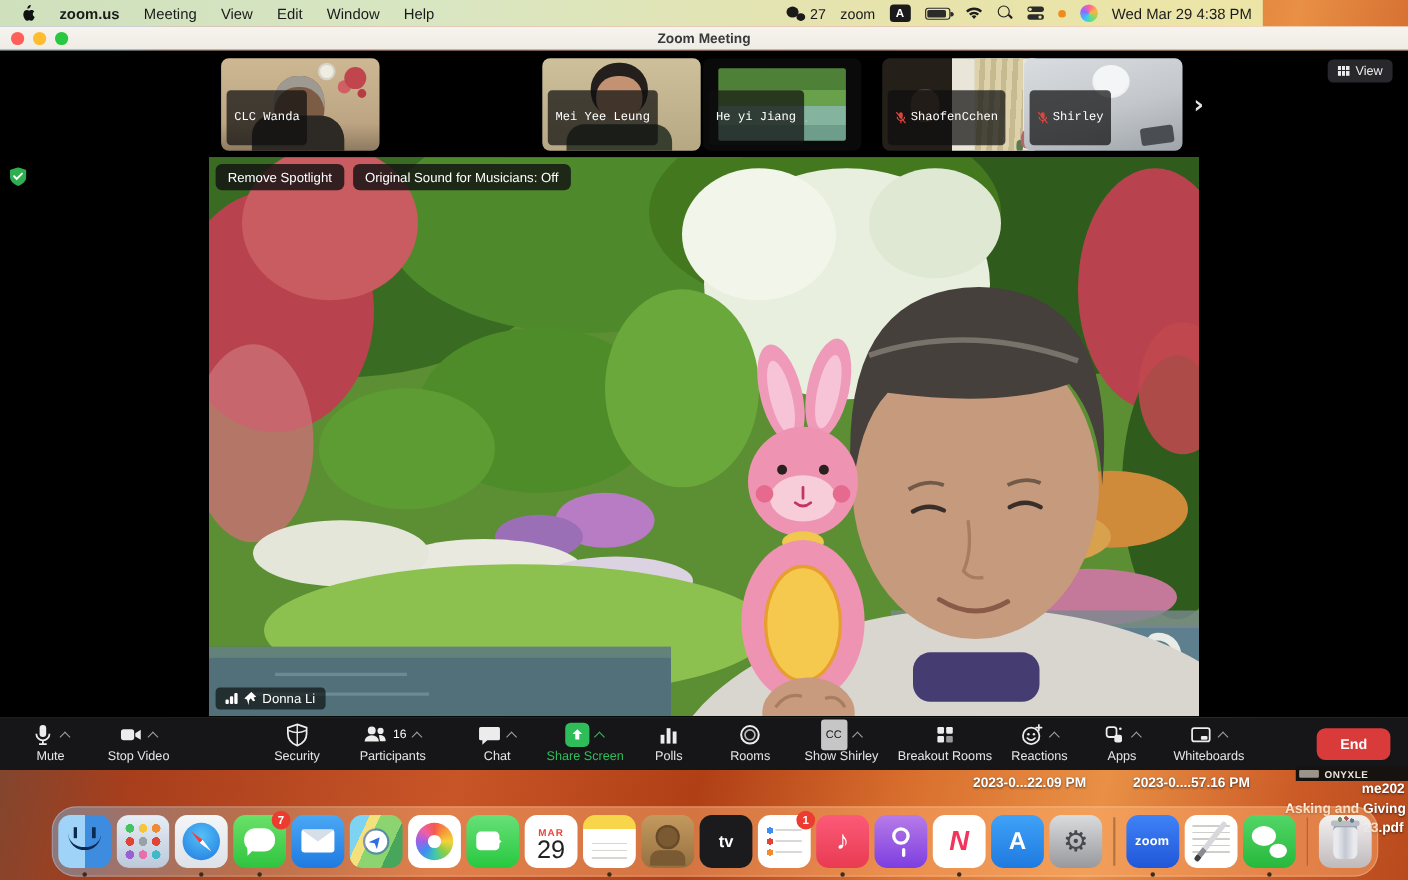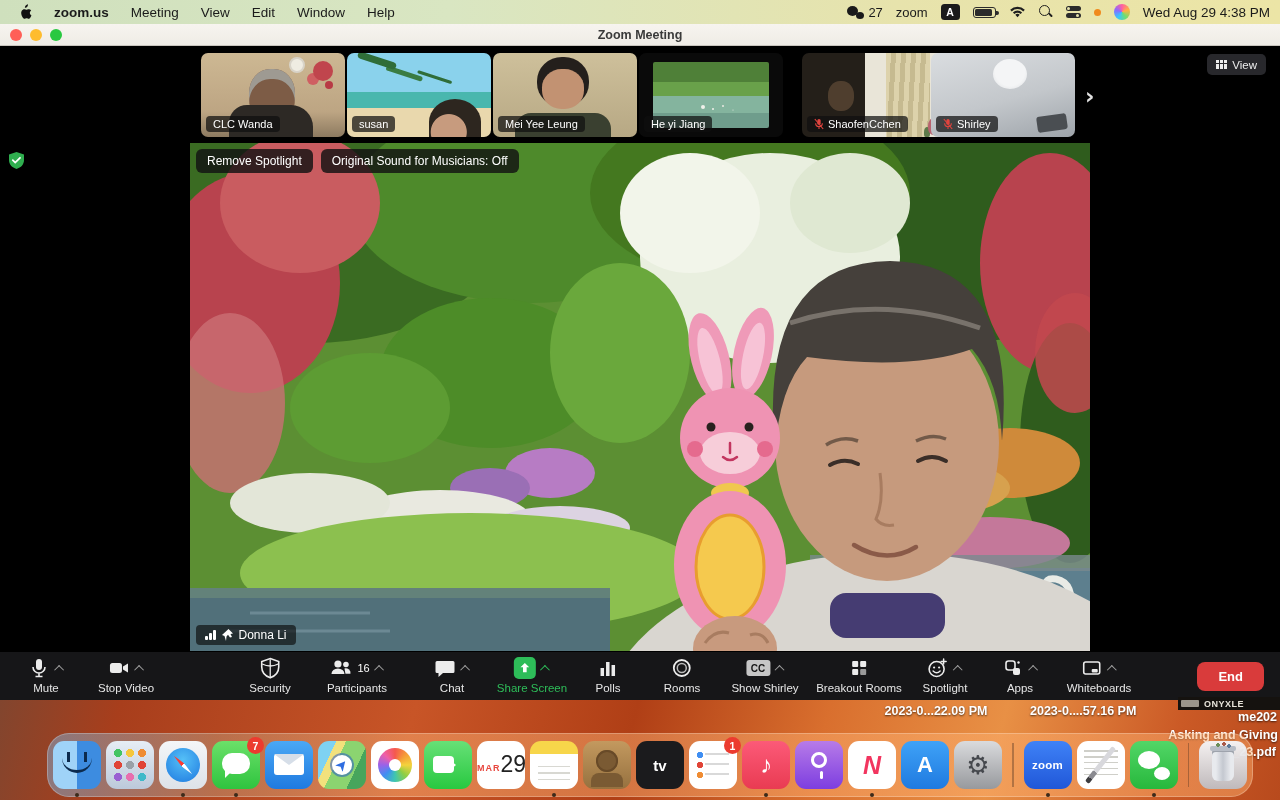--- a/index.html
+++ b/index.html
@@ -11,21 +11,21 @@
       linear-gradient(104deg,
         #45759f 0%, #44739d 8.5%,
         #7e4630 11%, #a83e1c 20%,
         #c85527 40%, #b03f16 55%,
         #d96f2e 68%, #e89045 80%,
         #cb5a26 92%, #b84a1d 100%);
   }
 
   
   .menubar {
-    position:absolute; top:0; left:0; width:1280px; height:24px;
+    position:absolute; top:0; left:0; width:1148px; height:24px;
     background:linear-gradient(90deg,#cfe0bd 0%,#d9e6c2 35%,#e7e3ac 70%,#ece5a6 100%);
     display:flex; align-items:center; font-size:13.5px; color:#1a1a1a;
   }
   .menubar .left { display:flex; align-items:center; gap:22px; padding-left:18px; }
   .menubar .appname { font-weight:bold; }
   .menubar .right { margin-left:auto; display:flex; align-items:center; gap:13px; padding-right:10px; font-size:13px; }
   .apple-svg { width:14px; height:16px; fill:#111; }
   .mb-wechat { display:flex; align-items:center; gap:4px; }
   .bubble2 { position:relative; width:17px; height:13px; }
   .bubble2 i { position:absolute; background:#1a1a1a; border-radius:50%; }
@@ -68,21 +68,21 @@
   .gridic { width:11px; height:9px;
     background:linear-gradient(90deg,#ececec 0 3px,transparent 3px 4px,#ececec 4px 7px,transparent 7px 8px,#ececec 8px 11px);
     -webkit-mask:linear-gradient(180deg,#000 0 3.5px,transparent 3.5px 4.5px,#000 4.5px 100%); }
   .shieldic { position:absolute; left:9px; top:106px; width:15px; height:17px; }
   .fchev { position:absolute; left:1085px; top:37px; font-size:23px; color:#e2e2e2; font-weight:bold;
     font-family:"DejaVu Sans", sans-serif; }
 
   
   .thumb { position:absolute; top:7px; width:144px; height:84px; border-radius:7px; overflow:hidden; background:#222; }
   .ntag { position:absolute; left:5px; bottom:5px; background:rgba(15,15,15,.72); border-radius:4px;
-    color:#fff; font-size:11px; padding:2px 7px; display:flex; align-items:center; gap:4px; white-space:nowrap; }
+    color:#fff; font-size:11px; padding:19px 7px; display:flex; align-items:center; gap:4px; white-space:nowrap;font-family:Liberation Mono, monospace; }
   .mutesvg { width:10px; height:12px; }
   .t-deco { position:absolute; }
 
   .p0 { background:linear-gradient(180deg,#cdb893 0%,#bda583 70%,#8d7a60 100%); }
   .p0 .a { width:46px; height:52px; left:48px; top:16px; background:#7d5c46; border-radius:46% 46% 42% 42%;
     box-shadow:inset 0 10px 0 #9e9a92; }
   .p0 .b { width:84px; height:38px; left:28px; top:52px; background:#2d2925; border-radius:18px 22px 0 0; }
   .p0 .c { width:20px; height:20px; right:12px; top:8px; background:#c0454d; border-radius:50%;
     box-shadow:-10px 8px 0 -4px #cf5f62, 6px 14px 0 -6px #b83a45; }
   .p0 .d { width:16px; height:16px; left:88px; top:4px; border:2px solid #d8d3c8; border-radius:50%; background:#efece2; }
@@ -131,22 +131,22 @@
   .titem { position:absolute; top:4px; transform:translateX(-50%); display:flex; flex-direction:column; align-items:center; color:#e6e6e6; }
   .trow { display:flex; align-items:center; gap:7px; height:24px; }
   .tlabel { font-size:11.5px; margin-top:2px; white-space:nowrap; }
   .caret { width:7px; height:7px; border-top:1.7px solid #9f9f9f; border-left:1.7px solid #9f9f9f; transform:rotate(45deg) translateY(2px); }
   .ticon { width:22px; height:22px; display:flex; align-items:center; justify-content:center; }
   .ticon svg { width:22px; height:22px; }
   .tcount { font-size:11px; color:#fff; margin-left:-2px; }
   .sharebox { width:22px; height:22px; background:#2ebd59; border-radius:5px; display:flex; align-items:center; justify-content:center; }
   .green .tlabel { color:#2ebd59; }
   .green .caret { border-color:#2ebd59; }
-  .ccbox { width:24px; height:16px; background:#c6c6c6; color:#141414; border-radius:3px;
-    font-size:10px; font-weight:bold; display:flex; align-items:center; justify-content:center; }
+  .ccbox { width:24px; height:28px; background:#c6c6c6; color:#141414; border-radius:3px;
+    font-size:10px; font-weight:normal; display:flex; align-items:center; justify-content:center; }
   .endbtn { position:absolute; right:16px; top:10px; height:29px; padding:0 21px; background:#d93b3b; border-radius:8px;
     color:#fff; font-size:13px; font-weight:bold; display:flex; align-items:center; }
 
   
   .dlabel { position:absolute; color:#fff; font-size:12.5px; font-weight:bold; text-shadow:0 1px 2px rgba(0,0,0,.65); white-space:nowrap; }
   .banner { position:absolute; right:0; top:697px; width:102px; height:13px; background:#15120f; color:#e8e4da;
     font-size:9px; font-weight:bold; display:flex; align-items:center; padding-left:26px; letter-spacing:.5px; overflow:hidden; }
   .banner::before { content:''; position:absolute; left:3px; top:3px; width:18px; height:7px; background:#9a948a; border-radius:1px; }
 
   
@@ -197,21 +197,21 @@
     background:#fff; box-shadow:0 0 0 2px rgba(40,90,200,.55); }
   .f-maps .nav::after { content:''; position:absolute; left:5px; top:5px; width:10px; height:10px; background:#2f6de0;
     clip-path:polygon(50% 0,100% 100%,50% 72%,0 100%); transform:rotate(40deg); }
   .f-photos { background:#fff; }
   .f-photos .wheel { position:absolute; left:7px; top:7px; width:34px; height:34px; border-radius:50%;
     background:conic-gradient(#f5584e,#f59b38,#f4d23c,#8fce44,#3ec6b0,#3f8ef2,#9a62e8,#ef5fa8,#f5584e); }
   .f-photos .wheel::after { content:''; position:absolute; left:11px; top:11px; width:12px; height:12px; border-radius:50%; background:#fff; }
   .f-ft { background:linear-gradient(180deg,#67e077,#28c840); }
   .f-ft .cam { position:absolute; left:9px; top:15px; width:21px; height:17px; background:#fff; border-radius:4px; }
   .f-ft .cam::after { content:''; position:absolute; right:-8px; top:2.5px; border:6px solid transparent; border-left:7px solid #fff; }
-  .f-cal { background:#fff; display:flex; align-items:center; justify-content:space-between; }
+  .f-cal { background:#fff; flex-direction:column; display:flex; align-items:center; justify-content:center; }
   .cal-m { color:#e8473f; font-size:9px; font-weight:bold; margin-top:5px; letter-spacing:1px; }
   .cal-d { color:#222; font-size:23px; font-weight:300; line-height:1; margin-top:-1px; font-family:"Liberation Sans",sans-serif; }
   .f-notes { background:linear-gradient(180deg,#f7d64a 0 27%,#fff 27%); }
   .f-notes .lines { position:absolute; left:8px; right:8px; top:20px; height:20px;
     background:repeating-linear-gradient(180deg,transparent 0 5px,#d8d8d2 5px 6.5px); }
   .f-contacts { background:linear-gradient(180deg,#c3995f,#96713f); }
   .f-contacts .ph { position:absolute; left:13px; top:9px; width:22px; height:22px; border-radius:50%; background:#7a5a33;
     box-shadow:inset 0 0 0 2px #684a28; }
   .f-contacts .ph::after { content:''; position:absolute; left:-5px; top:23px; width:32px; height:14px; border-radius:8px 8px 0 0; background:#7a5a33; }
   .f-atv { background:#1b1b1d; color:#fff; font-size:15px; font-weight:bold; }
@@ -280,21 +280,21 @@
     <svg class="wifi-svg" viewBox="0 0 17 13">
         <path d="M8.5 11.3 L6.3 8.8 a3.4 3.4 0 0 1 4.4 0 Z M3.9 6.4 a6.8 6.8 0 0 1 9.2 0 L11.6 8.1 a4.6 4.6 0 0 0 -6.2 0 Z M1.2 3.7 a10.6 10.6 0 0 1 14.6 0 L14.3 5.4 a8.4 8.4 0 0 0 -11.6 0 Z" fill="#1f1f1f"></path>
       </svg>
     <span class="search-ic"></span>
     <span class="ccenter">
         <i></i>
         <i></i>
       </span>
     <span class="odot"></span>
     <span class="siri"></span>
-    <span class="clock">Wed Aug 29  4:38 PM</span>
+    <span class="clock">Wed Mar 29  4:38 PM</span>
   </div>
 </div>
 
 <div class="titlebar">
   <div class="lights">
     <span class="light l-close"></span>
     <span class="light l-min"></span>
     <span class="light l-max"></span>
   </div>
   <div class="wtitle">Zoom Meeting</div>
@@ -312,27 +312,20 @@
     <path d="M3.8 8.2 l2.4 2.4 4.8-4.8" stroke="#fff" stroke-width="1.8" fill="none" stroke-linecap="round"></path>
   </svg>
 
   <div class="thumb p0" style="left:201px">
     <span class="t-deco a"></span>
     <span class="t-deco d"></span>
     <span class="t-deco c"></span>
     <span class="t-deco b"></span>
     <span class="ntag">
         <span>CLC Wanda</span>
-      </span>
-  </div>
-  <div class="thumb p1" style="left:347px">
-    <span class="t-deco a"></span>
-    <span class="t-deco b"></span>
-    <span class="ntag">
-        <span>susan</span>
       </span>
   </div>
   <div class="thumb p2" style="left:493px">
     <span class="t-deco a"></span>
     <span class="t-deco b"></span>
     <span class="t-deco c"></span>
     <span class="ntag">
         <span>Mei Yee Leung</span>
       </span>
   </div>
@@ -580,21 +573,21 @@
           <svg viewBox="0 0 22 22">
             <circle cx="10" cy="12" r="7.5" fill="none" stroke="#ececec" stroke-width="1.6"></circle>
             <circle cx="7.5" cy="10.5" r="1.1" fill="#ececec"></circle>
             <circle cx="12.5" cy="10.5" r="1.1" fill="#ececec"></circle>
             <path d="M6.5 14 q3.5 3.5 7 0" stroke="#ececec" stroke-width="1.5" fill="none" stroke-linecap="round"></path>
             <path d="M17 2 v5 M14.5 4.5 h5" stroke="#ececec" stroke-width="1.5" stroke-linecap="round"></path>
           </svg>
         </span>
       <span class="caret"></span>
     </div>
-    <span class="tlabel">Spotlight</span>
+    <span class="tlabel">Reactions</span>
   </div>
   <div class="titem" style="left:1020px">
     <div class="trow">
       <span class="ticon">
           <svg viewBox="0 0 22 22" fill="none" stroke="#ececec" stroke-width="1.6">
             <rect x="4" y="4" width="9" height="9" rx="2.5"></rect>
             <rect x="11" y="11" width="7" height="7" rx="2" fill="#ececec" stroke="none"></rect>
             <circle cx="16.5" cy="5.5" r="1.2" fill="#ececec" stroke="none"></circle>
           </svg>
         </span>

